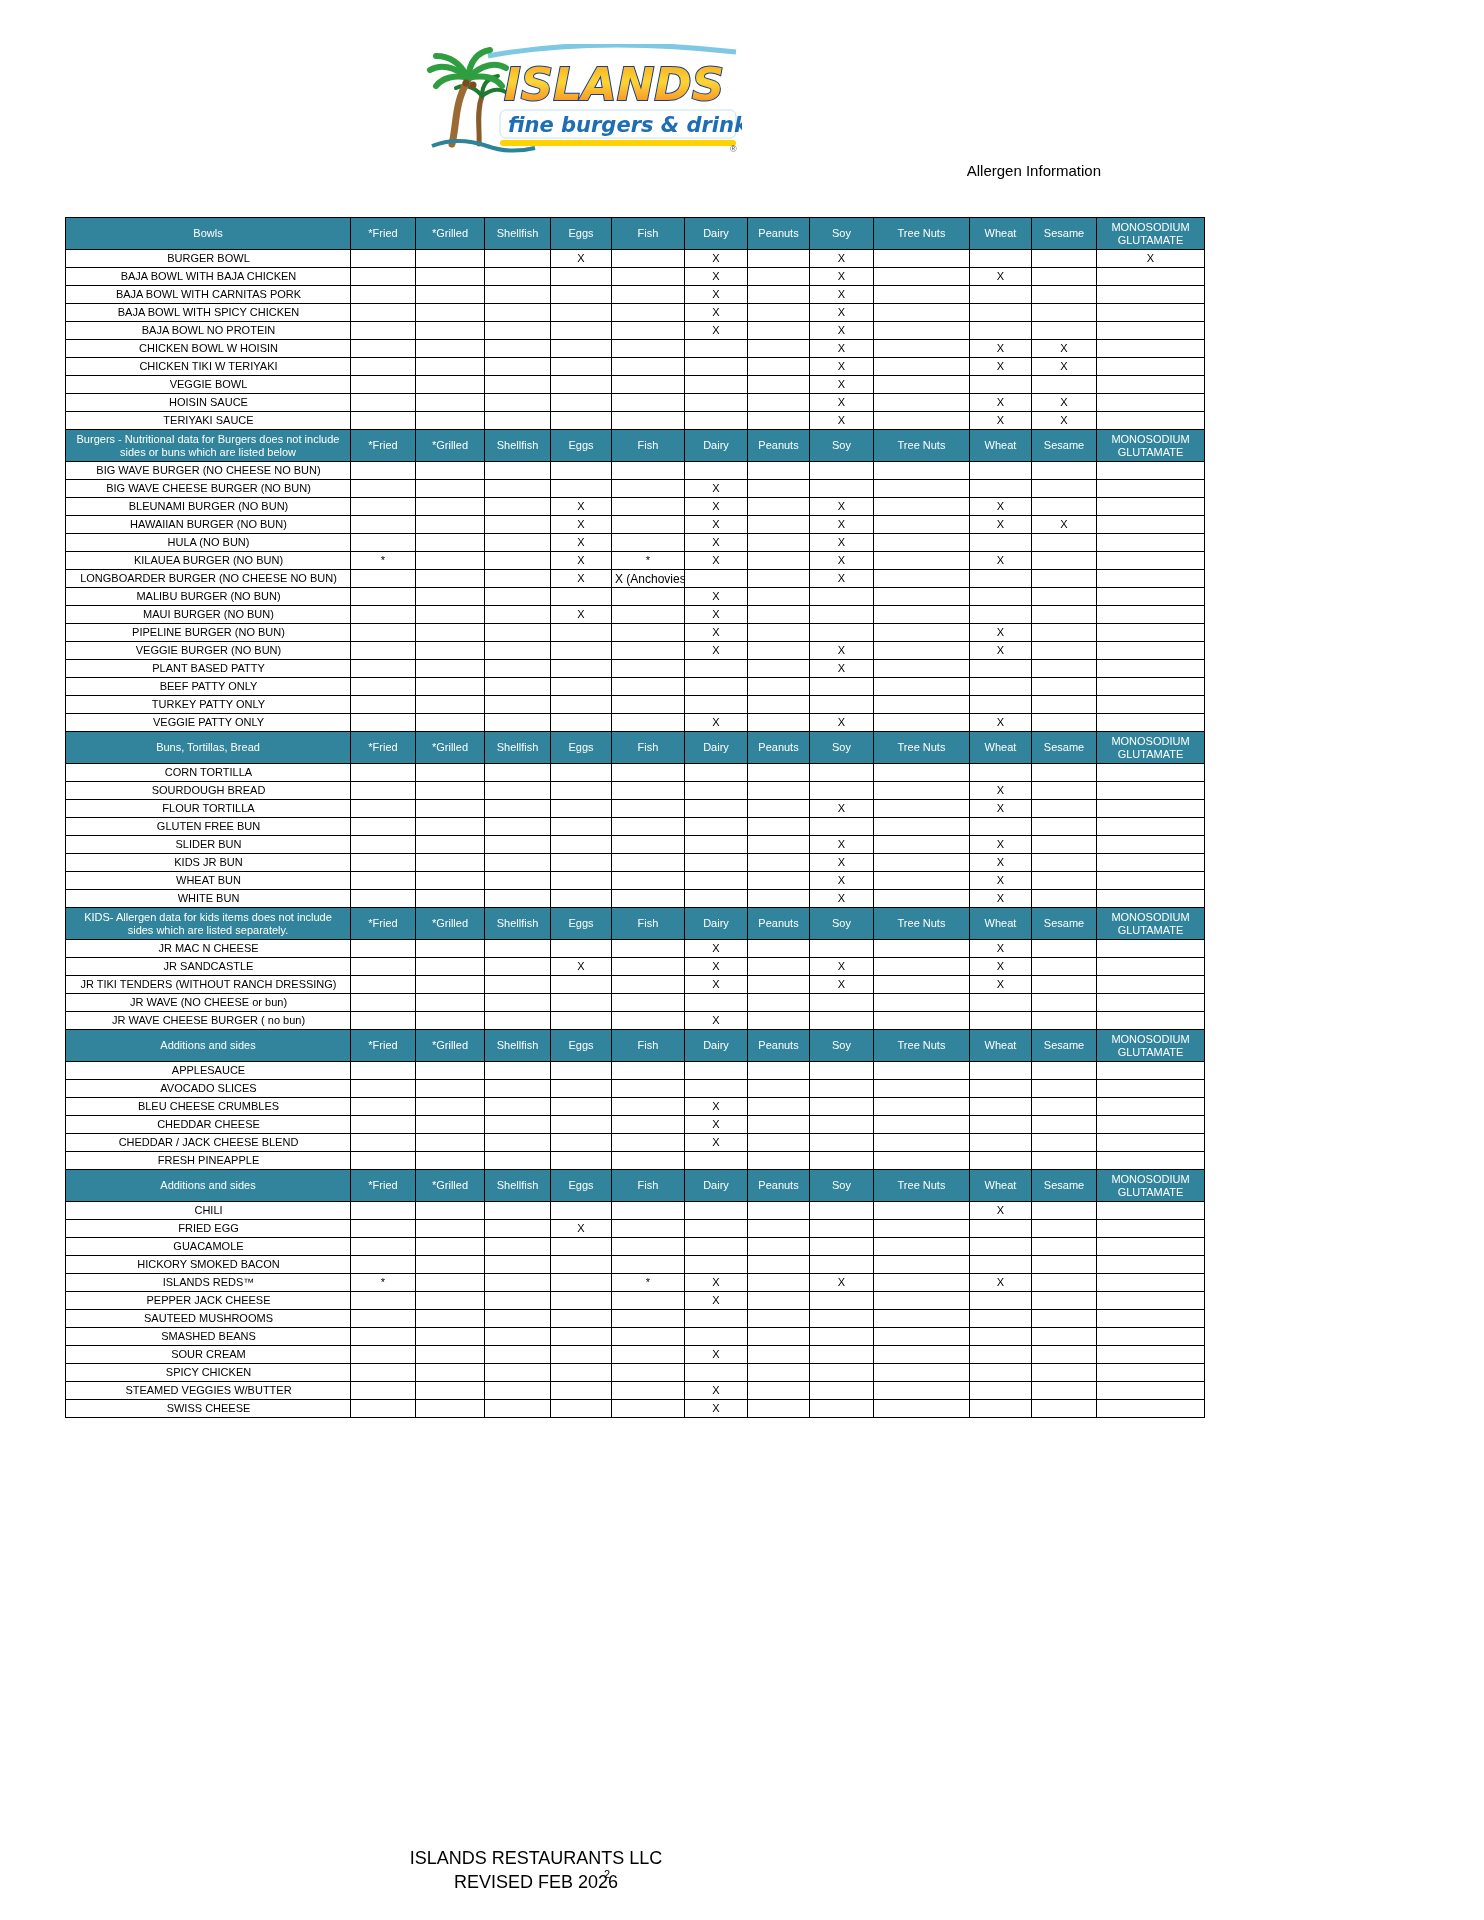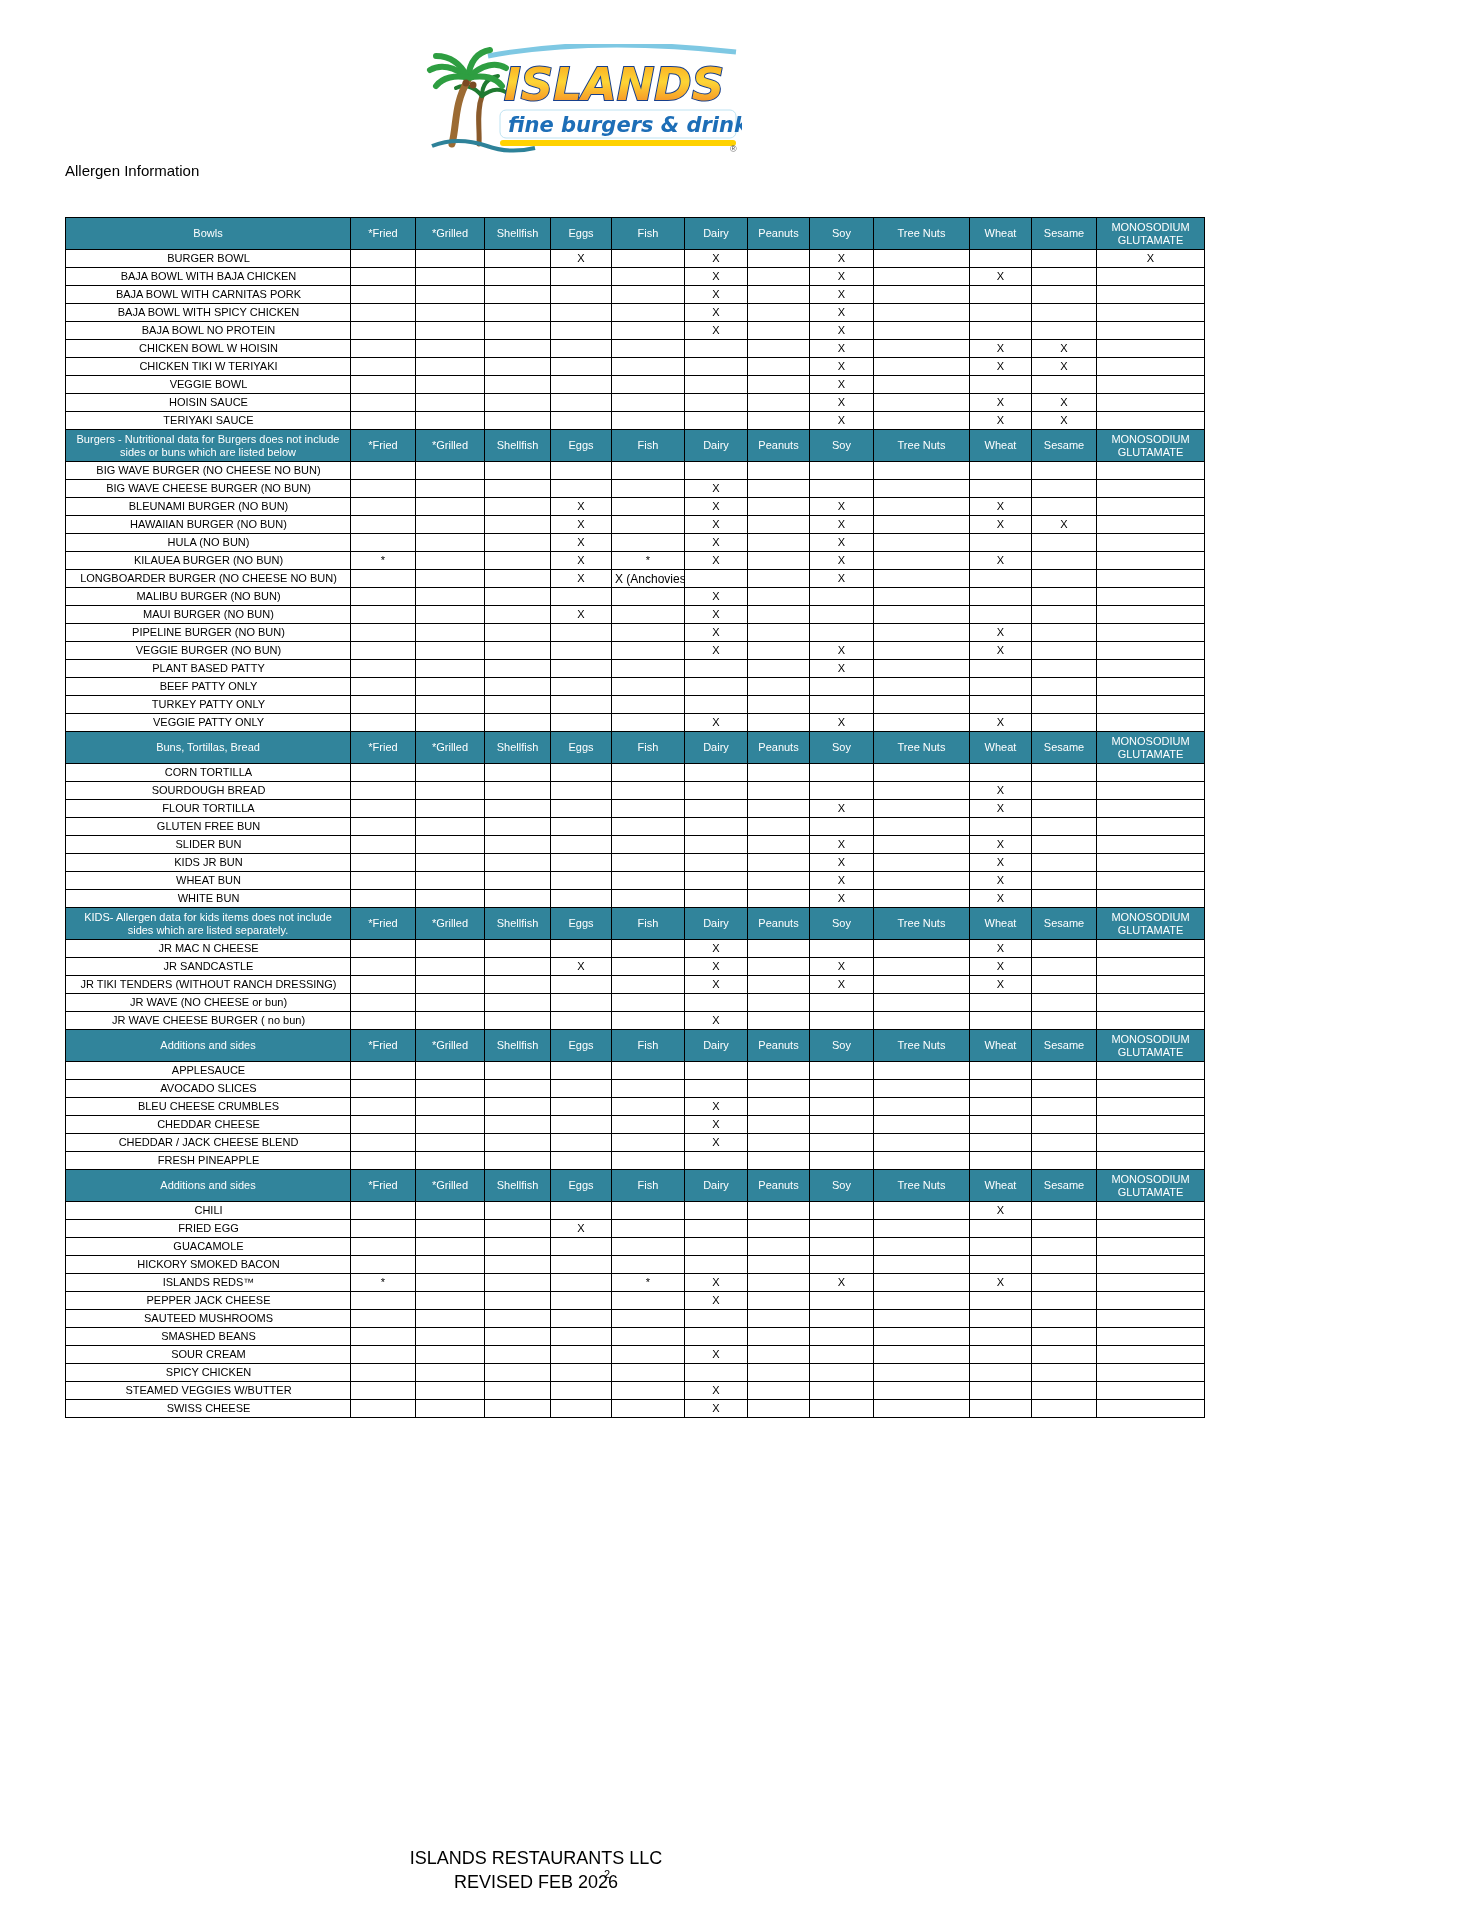--- a/index.html
+++ b/index.html
@@ -7,21 +7,21 @@
   body {
     width: 1484px; height: 1920px;
     background: #ffffff;
     font-family: "Liberation Sans", sans-serif;
     color: #000;
     position: relative;
     overflow: hidden;
   }
   .content { width: 1064px; margin-left: 37px; padding-left: 28px; }
   .logo-wrap { display: flex; justify-content: center; padding-top: 44px; }
-  .allergen-title { text-align: left; font-size: 15px; margin-top: 8px; }
+  .allergen-title { text-align: right; font-size: 15px; margin-top: 8px; }
   table.allergen {
     border-collapse: collapse;
     table-layout: fixed;
     width: 1140px;
     margin-top: 38px;
   }
   .allergen th, .allergen td {
     border: 1px solid #000;
     overflow: hidden;
     white-space: nowrap;

